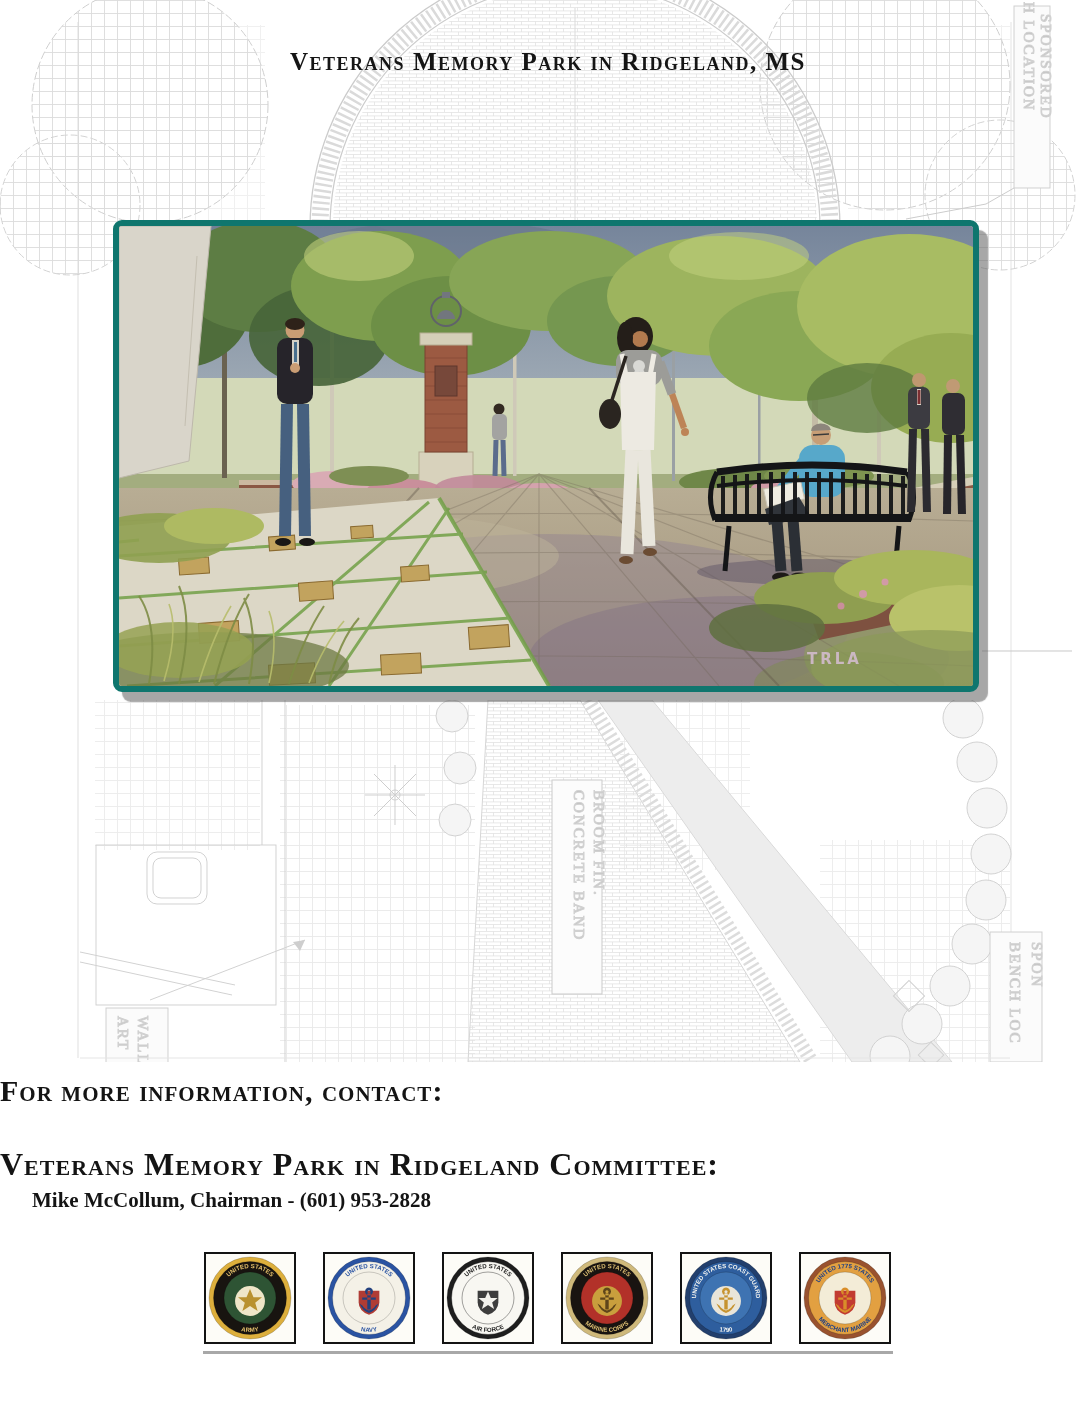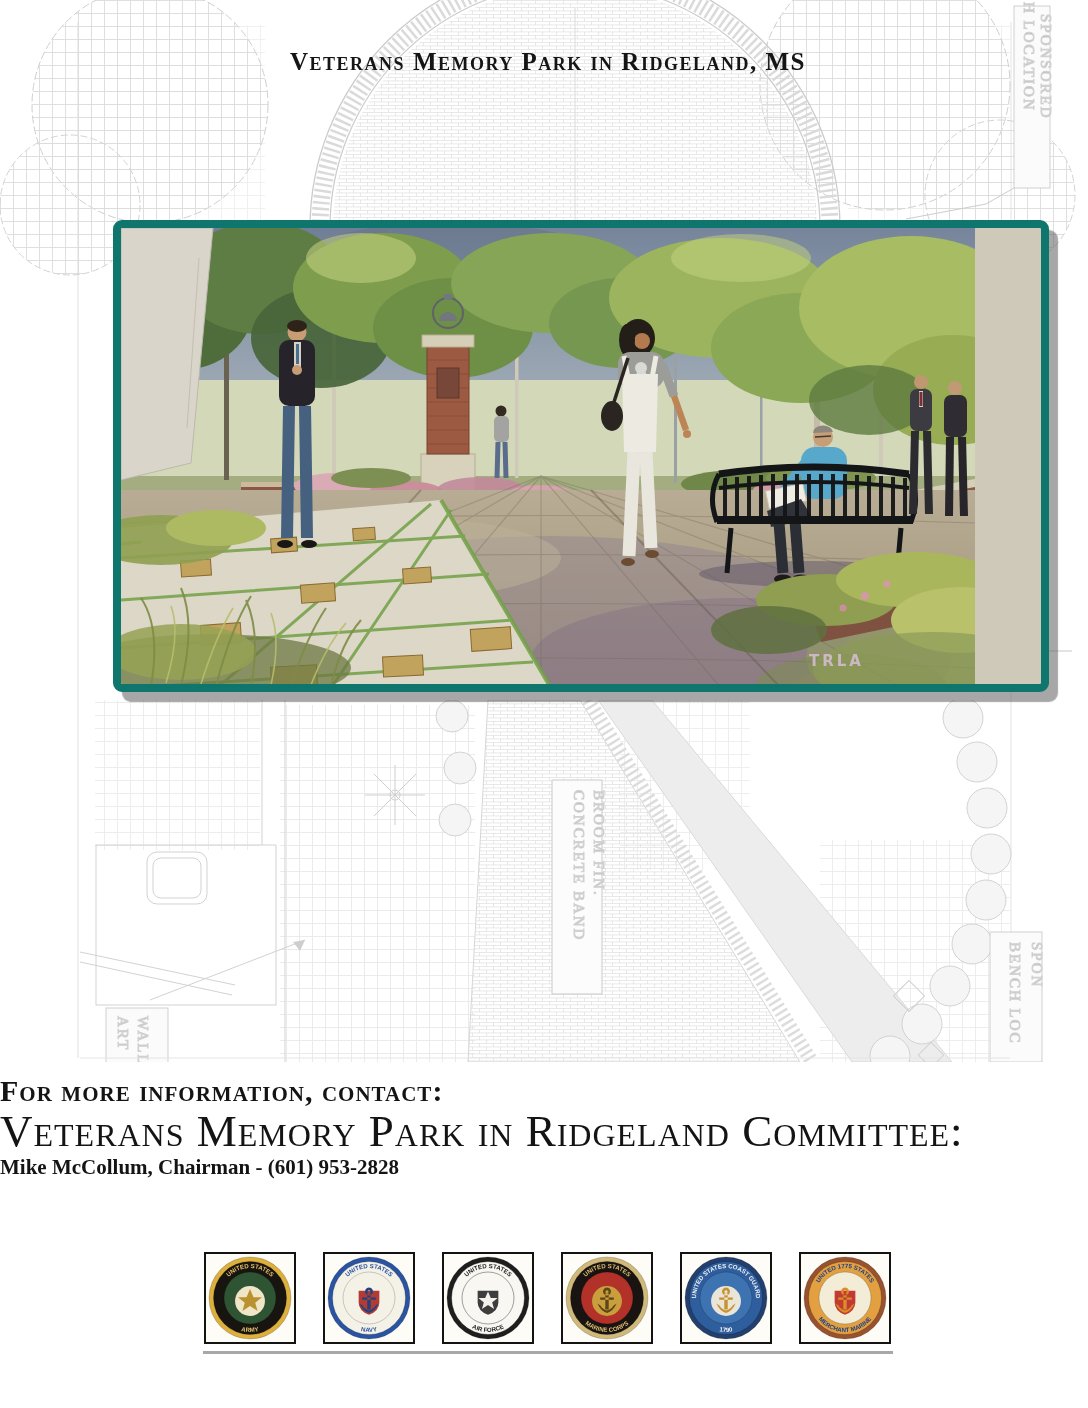--- a/index.html
+++ b/index.html
@@ -3,27 +3,27 @@
 <meta charset="utf-8">
 <style>
   html,body{margin:0;padding:0;background:#e8e8e8;}
   .page{position:relative;width:1088px;height:1408px;margin:0 auto;background:#ffffff;overflow:hidden;
         font-family:"Liberation Serif",serif;}
   svg{display:block;}
   .bg-plan{position:absolute;left:0;top:0;z-index:0;}
   .plan-label{font-family:"Liberation Serif",serif;fill:#b9b9b9;letter-spacing:2px;}
   .page-title{position:absolute;left:4px;top:48px;width:100%;text-align:center;z-index:3;
       font-size:25px;font-weight:bold;color:#151515;font-variant:small-caps;letter-spacing:1.5px;}
-  .frame{position:absolute;left:113px;top:220px;width:936px;height:472px;z-index:2;
-      border:8px solid #0f766e;border-radius:9px;box-sizing:border-box;background:#cfc9b9;
+  .frame{position:absolute;left:113px;top:220px;width:866px;height:472px;z-index:2;
+      border:6px solid #0f766e;border-radius:9px;box-sizing:border-box;background:#cfc9b9;
       box-shadow:9px 10px 1px rgba(95,95,95,.55);overflow:hidden;}
   .contact{position:absolute;left:0;top:1072px;width:100%;text-align:left;z-index:3;color:#141414;}
   .contact-h1{font-size:30px;font-weight:bold;font-variant:small-caps;letter-spacing:1px;line-height:38px;}
-  .contact-h2{font-size:45px;font-weight:normal;font-variant:small-caps;letter-spacing:1px;line-height:42px;}
-  .contact-line{font-size:21px;font-weight:bold;line-height:30px;}
+  .contact-h2{font-size:32px;font-weight:bold;font-variant:small-caps;letter-spacing:1px;line-height:42px;margin-top:33px;}
+  .contact-line{font-size:21px;font-weight:bold;line-height:30px;margin-left:32px;}
   .seal-row{position:absolute;left:204px;top:1252px;display:flex;gap:27px;z-index:3;}
   .seal{width:92px;height:92px;background:#fdfcf7;border:2px solid #131313;box-sizing:border-box;
         display:flex;align-items:center;justify-content:center;}
   .ring-text{font-family:"Liberation Sans",sans-serif;font-size:6.1px;font-weight:bold;}
   .divider{position:absolute;left:203px;top:1351px;width:690px;height:3px;background:#a8a8a8;z-index:3;}
   .sig{font-family:"DejaVu Sans",sans-serif;font-weight:bold;letter-spacing:3px;}
 </style>
 </head>
 <body>
 

